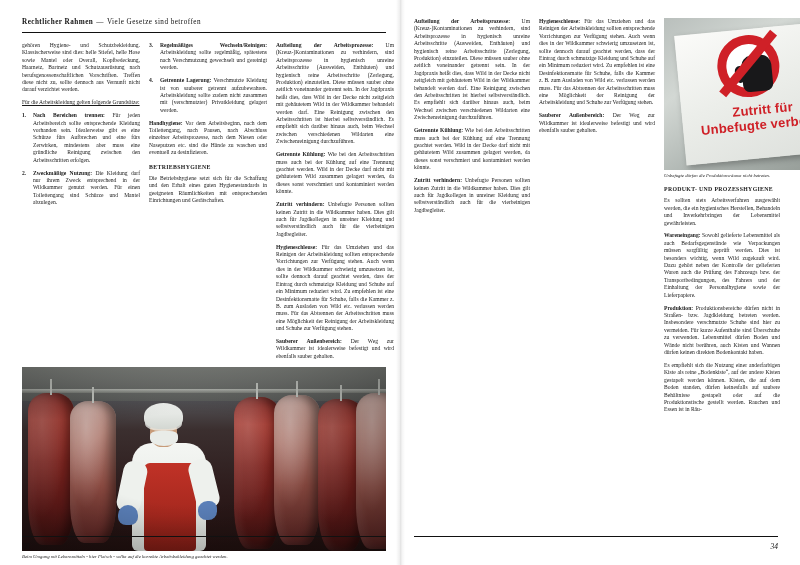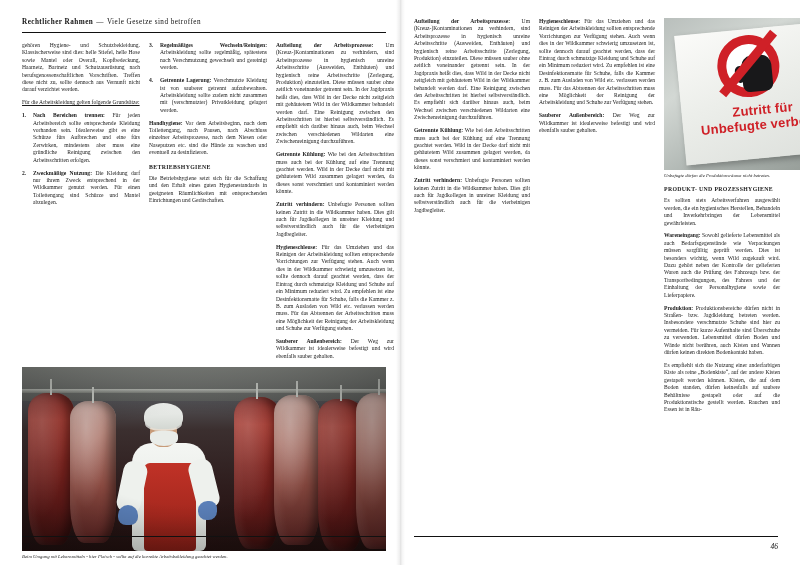--- a/index.html
+++ b/index.html
@@ -513,17 +513,17 @@
 
         <h3 class="subhead">PRODUKT- UND PROZESSHYGIENE</h3>
         <p class="body">Es sollten stets Arbeitsverfahren ausgewählt werden, die ein hygienisches Herstellen, Behandeln und Inverkehrbringen der Lebensmittel gewährleisten.</p>
         <p class="body"><span class="lead">Wareneingang:</span> <span>Sowohl gelieferte Lebensmittel als auch Bedarfsgegenstände wie Verpackungen müssen sorgfältig geprüft werden. Dies ist besonders wichtig, wenn Wild zugekauft wird. Dazu gehört neben der Kontrolle der gelieferten Waren auch die Prüfung des Fahrzeugs bzw. der Transportbedingungen, des Fahrers und der Einhaltung der Personalhygiene sowie der Lieferpapiere.</span></p>
         <p class="body"><span class="lead">Produktion:</span> <span>Produktionsbereiche dürfen nicht in Straßen- bzw. Jagdkleidung betreten werden. Insbesondere verschmutzte Schuhe sind hier zu vermeiden. Für kurze Aufenthalte sind Überschuhe zu verwenden. Lebensmittel dürfen Boden und Wände nicht berühren, auch Kisten und Wannen dürfen keinen direkten Bodenkontakt haben.</span></p>
         <p class="body">Es empfiehlt sich die Nutzung einer anderfarbigen Kiste als reine „Bodenkiste“, auf der andere Kisten gestapelt werden können. Kisten, die auf dem Boden standen, dürfen keinesfalls auf saubere Behältnisse gestapelt oder auf die Produktionstische gestellt werden. Rauchen und Essen ist in Räu-</p>
       </div>
     </div>
 
     <div class="rule-bottom"></div>
-    <div class="folio">46</div>
+    <div class="folio">34</div>
   </div>
 
   <div class="gutter-shadow"></div>
 </div>
 
 </body></html>

